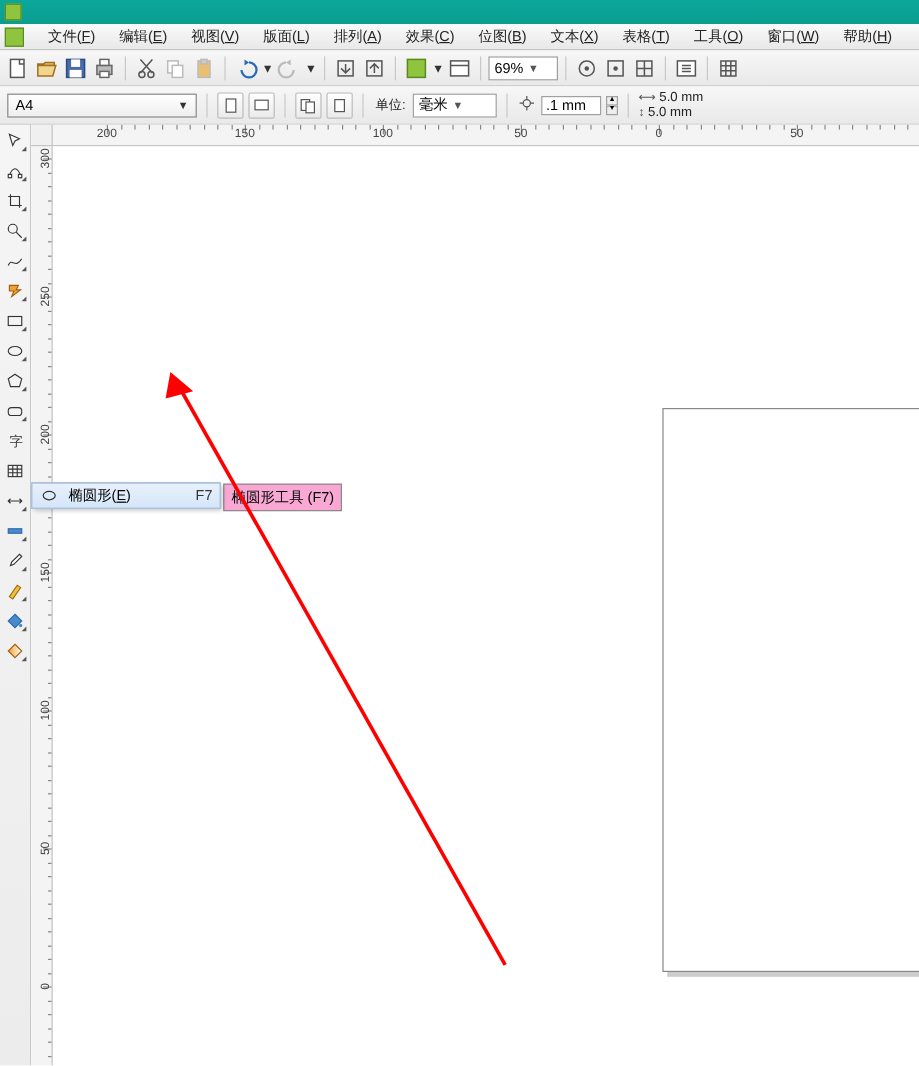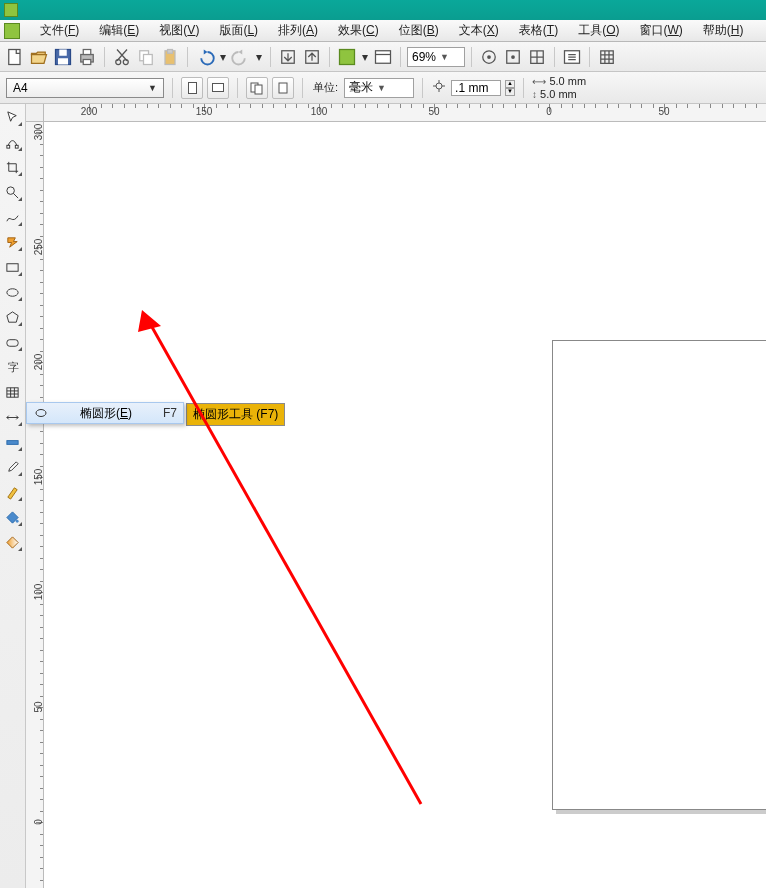--- a/index.html
+++ b/index.html
@@ -60,26 +60,26 @@
 .ruler-v .tick.major { left: 10px; width: 8px; }
 .ruler-v .num { position: absolute; left: 2px; font-size: 10px; color: #444; transform: translateY(-50%) rotate(-90deg); transform-origin: center; width: 20px; text-align: center; }
 
 .canvas-inner { position: absolute; left: 18px; top: 18px; right: 0; bottom: 0; background: #fff; }
 .page-shadow { position: absolute; background: #ccc; }
 .page-rect { position: absolute; background: #fff; border: 1px solid #888; }
 
 
 .flyout { position: absolute; left: 26px; top: 298px; width: 158px; background: #f4f4f4; border: 1px solid #9a9a9a; box-shadow: 2px 2px 4px rgba(0,0,0,0.25); z-index: 50; }
 .flyout .item { display: flex; align-items: center; height: 22px; padding: 0 6px; gap: 8px; }
-.flyout .item.sel { background: linear-gradient(#e8f0fb,#d4e6fa); border: 1px solid #a8c8ee; margin: -1px; text-align: center; }
+.flyout .item.sel { background: linear-gradient(#e8f0fb,#d4e6fa); border: 1px solid #a8c8ee; margin: -1px; }
 .flyout .item .ico { width: 16px; height: 16px; display: flex; align-items: center; justify-content: center; }
 .flyout .item .lbl { flex: 1; font-size: 12px; }
 .flyout .item .sc { font-size: 12px; color: #333; }
 
-.tooltip { position: absolute; left: 186px; top: 299px; background: #eab308; border: 1px solid #8a8a8a; padding: 2px 6px; font-size: 12px; z-index: 49; }
+.tooltip { position: absolute; left: 186px; top: 299px; background: #f9a8d4; border: 1px solid #8a8a8a; padding: 2px 6px; font-size: 12px; z-index: 49; }
 
 
 .arrow-svg { position: absolute; left: 26px; top: 0; z-index: 60; pointer-events: none; }
 </style>
 </head>
 <body>
 
 <div class="titlebar">
   <div class="logo"></div>
 </div>

